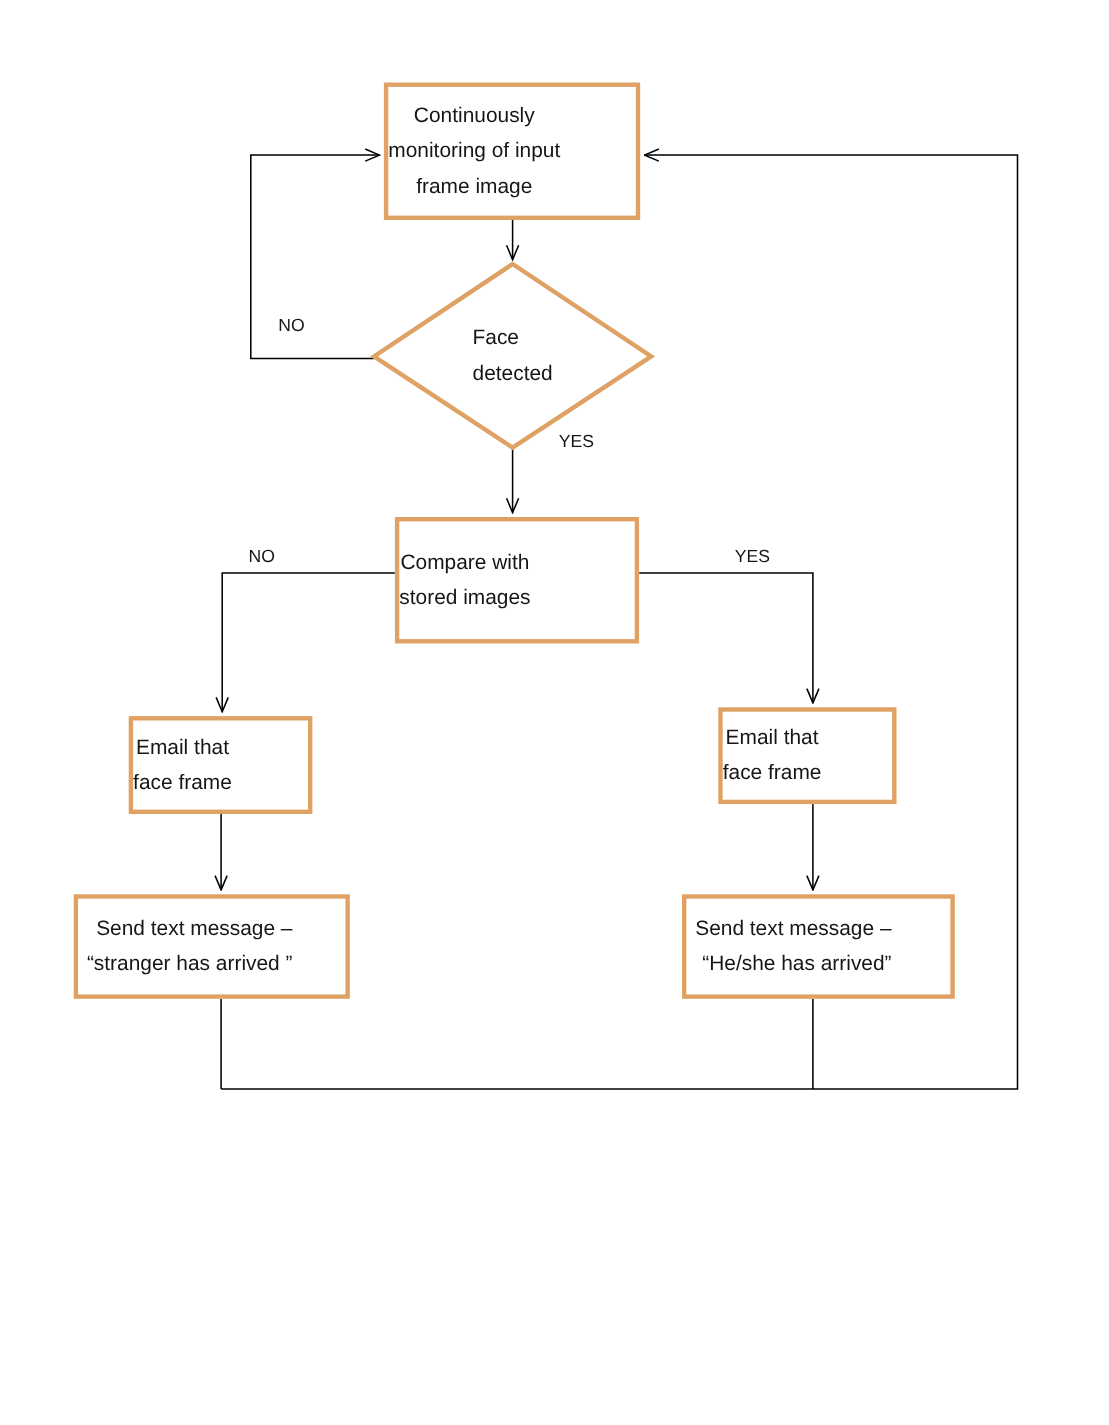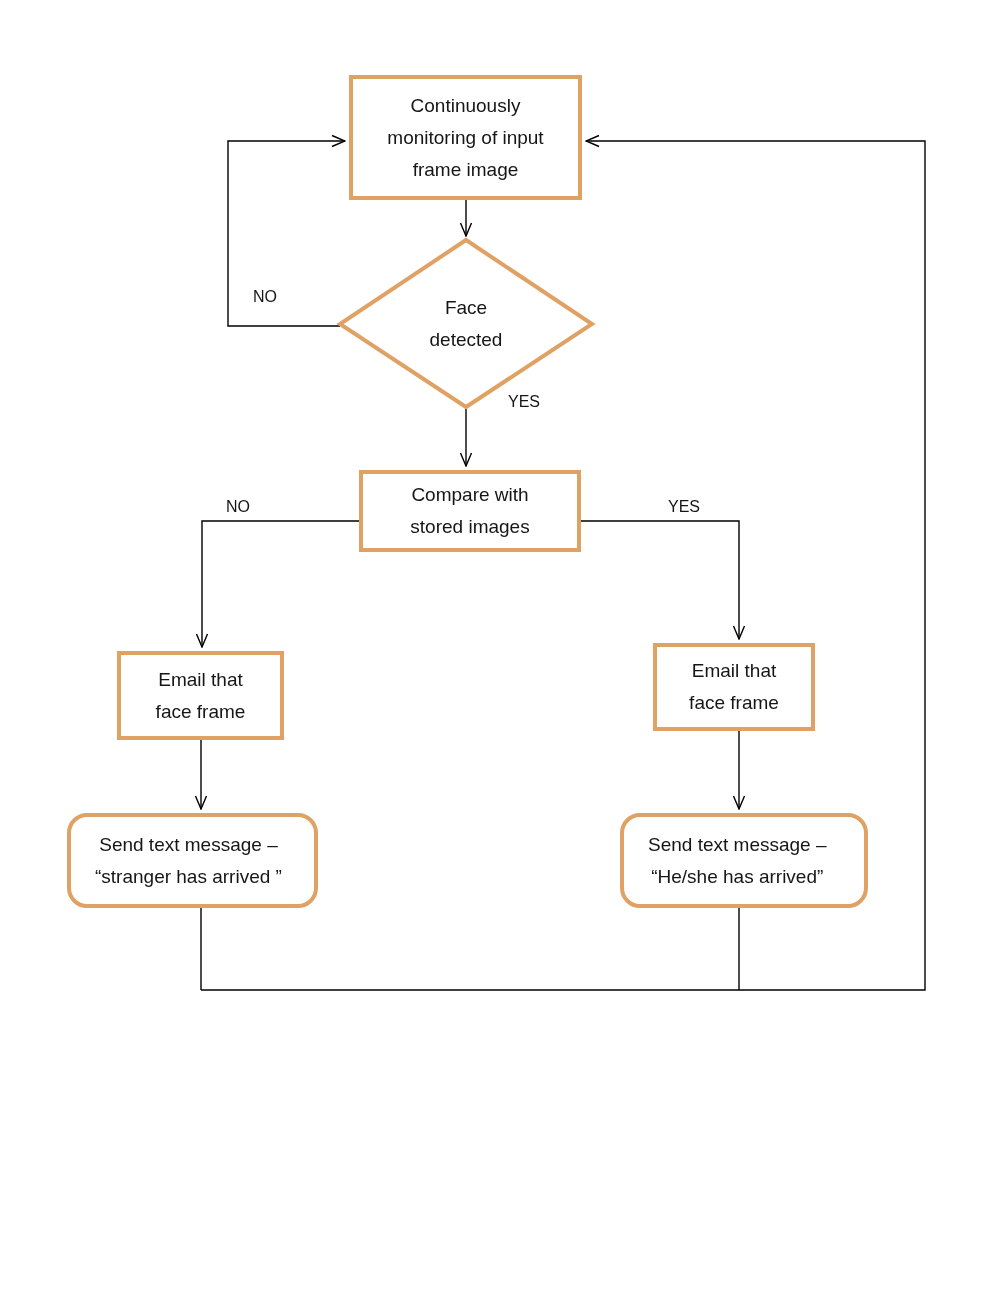--- a/index.html
+++ b/index.html
@@ -19,30 +19,29 @@
   }
   .layer{position:absolute;left:0;top:0;width:1008px;height:1295px;}
   .connector{stroke:var(--connector);stroke-width:1.4;fill:none;}
   .arrowhead-path{stroke:var(--connector);stroke-width:1.4;fill:none;}
   .diamond-shape{stroke:var(--node-border);stroke-width:4;fill:#ffffff;}
   .node{
     position:absolute;
     box-sizing:border-box;
     border:4px solid var(--node-border);
     background:#ffffff;
-    display:flex;align-items:center;justify-content:center;
+    display:flex;align-items:center;
     font-size:19px;line-height:32px;
     text-align:center;
   }
   .node-label{white-space:pre-line;}
-  .node--left{justify-content:flex-start;text-align:center;padding-left:24px;padding-right:6px;border-radius:20px;}
+  .node--left{justify-content:flex-start;text-align:right;padding-left:8px;padding-right:6px;}
   .diamond-label{
     position:absolute;
     display:flex;align-items:center;justify-content:center;
-    text-align:center;
     font-size:19px;line-height:32px;
     white-space:pre-line;
   }
   .edge-label{
     position:absolute;
     font-size:16px;line-height:22px;
     white-space:pre;
   }
 </style>
 </head>
@@ -81,21 +80,21 @@
 
   <div class="node" style="left:349px;top:75px;width:233px;height:125px;">
     <span class="node-label">Continuously
 monitoring of input
 frame image</span>
   </div>
 
   <div class="diamond-label" style="left:396px;top:284px;width:140px;height:80px;">Face
 detected</div>
 
-  <div class="node" style="left:359px;top:470px;width:222px;height:82px;">
+  <div class="node" style="left:359px;top:470px;width:222px;height:115px;">
     <span class="node-label">Compare with
 stored images</span>
   </div>
 
   <div class="node" style="left:117px;top:651px;width:167px;height:89px;">
     <span class="node-label">Email that
 face frame</span>
   </div>
 
   <div class="node" style="left:653px;top:643px;width:162px;height:88px;">

